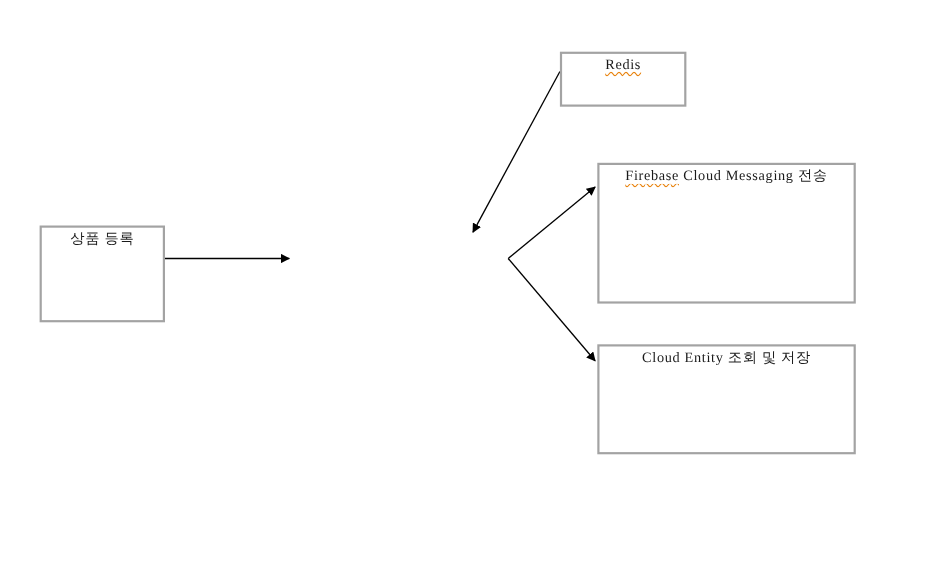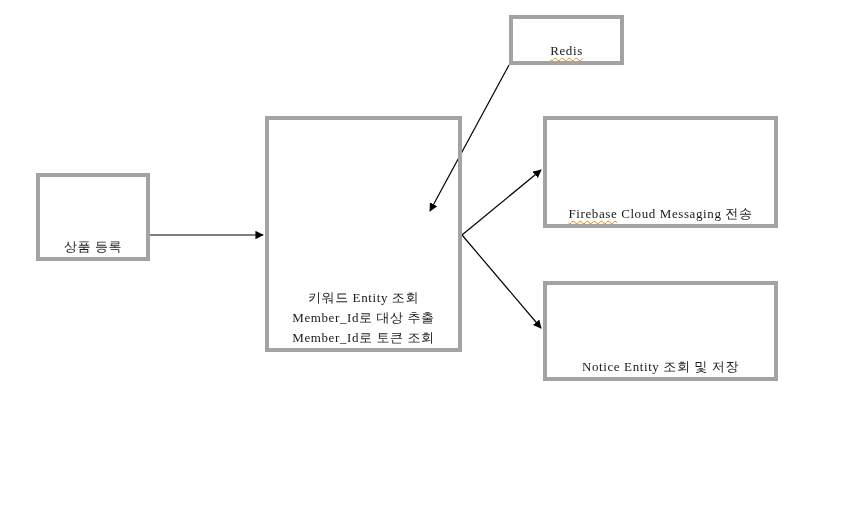--- a/index.html
+++ b/index.html
@@ -20,26 +20,27 @@
   #edges {
     position: absolute;
     left: 0;
     top: 0;
     width: 862px;
     height: 531px;
   }
   .node {
     position: absolute;
     box-sizing: border-box;
-    border: 4px solid #a3a3a3;
+    border: 2px solid #a3a3a3;
     background: transparent;
     display: flex;
-    align-items: flex-end;
+    align-items: flex-start;
     justify-content: center;
     text-align: center;
+    margin-top: 32px;
   }
   .node-label {
     font-family: "Liberation Serif", "DejaVu Serif", serif;
     font-size: 13px;
     color: #1a1a1a;
     letter-spacing: 0.6px;
     line-height: 1.55;
     white-space: nowrap;
   }
   .node-label.multi {
@@ -51,21 +52,21 @@
   }
   
   .spell {
     text-decoration: underline wavy #e8820c;
     text-decoration-thickness: 1px;
     text-underline-offset: 2px;
   }
   #node-source   { left: 36px;  top: 173px; width: 114px; height: 88px; }
   #node-process  { left: 265px; top: 116px; width: 197px; height: 236px; }
   #node-redis    { left: 509px; top: 15px;  width: 115px; height: 50px;  }
-  #node-fcm      { left: 543px; top: 116px; width: 235px; height: 112px; }
+  #node-fcm      { left: 543px; top: 116px; width: 235px; height: 128px; }
   #node-notice   { left: 543px; top: 281px; width: 235px; height: 100px; }
 </style>
 </head>
 <body>
 
 <div id="canvas">
 
   <svg id="edges" viewBox="0 0 862 531" xmlns="http://www.w3.org/2000/svg">
     <defs>
       <marker id="arrowhead" viewBox="0 0 10 10" refX="9" refY="5" markerWidth="7" markerHeight="7" orient="auto-start-reverse">
@@ -79,33 +80,26 @@
 
     <line x1="462" y1="235" x2="541" y2="170" stroke="#000000" stroke-width="1.2" marker-end="url(#arrowhead)"></line>
 
     <line x1="462" y1="235" x2="541" y2="328" stroke="#000000" stroke-width="1.2" marker-end="url(#arrowhead)"></line>
   </svg>
 
   <div class="node" id="node-source">
     <span class="node-label">상품 등록</span>
   </div>
 
-  <div class="node" id="node-process">
-    <span class="node-label multi">
-      <span class="line-item">키워드 Entity 조회</span>
-      <span class="line-item">Member_Id로 대상 추출</span>
-      <span class="line-item">Member_Id로 토큰 조회</span>
-    </span>
-  </div>
 
   <div class="node" id="node-redis">
     <span class="node-label spell">Redis</span>
   </div>
 
   <div class="node" id="node-fcm">
     <span class="node-label"><span class="spell">Firebase</span><span> Cloud Messaging 전송</span></span>
   </div>
 
   <div class="node" id="node-notice">
-    <span class="node-label">Notice Entity 조회 및 저장</span>
+    <span class="node-label">Cloud Entity 조회 및 저장</span>
   </div>
 
 </div>
 
 </body></html>

